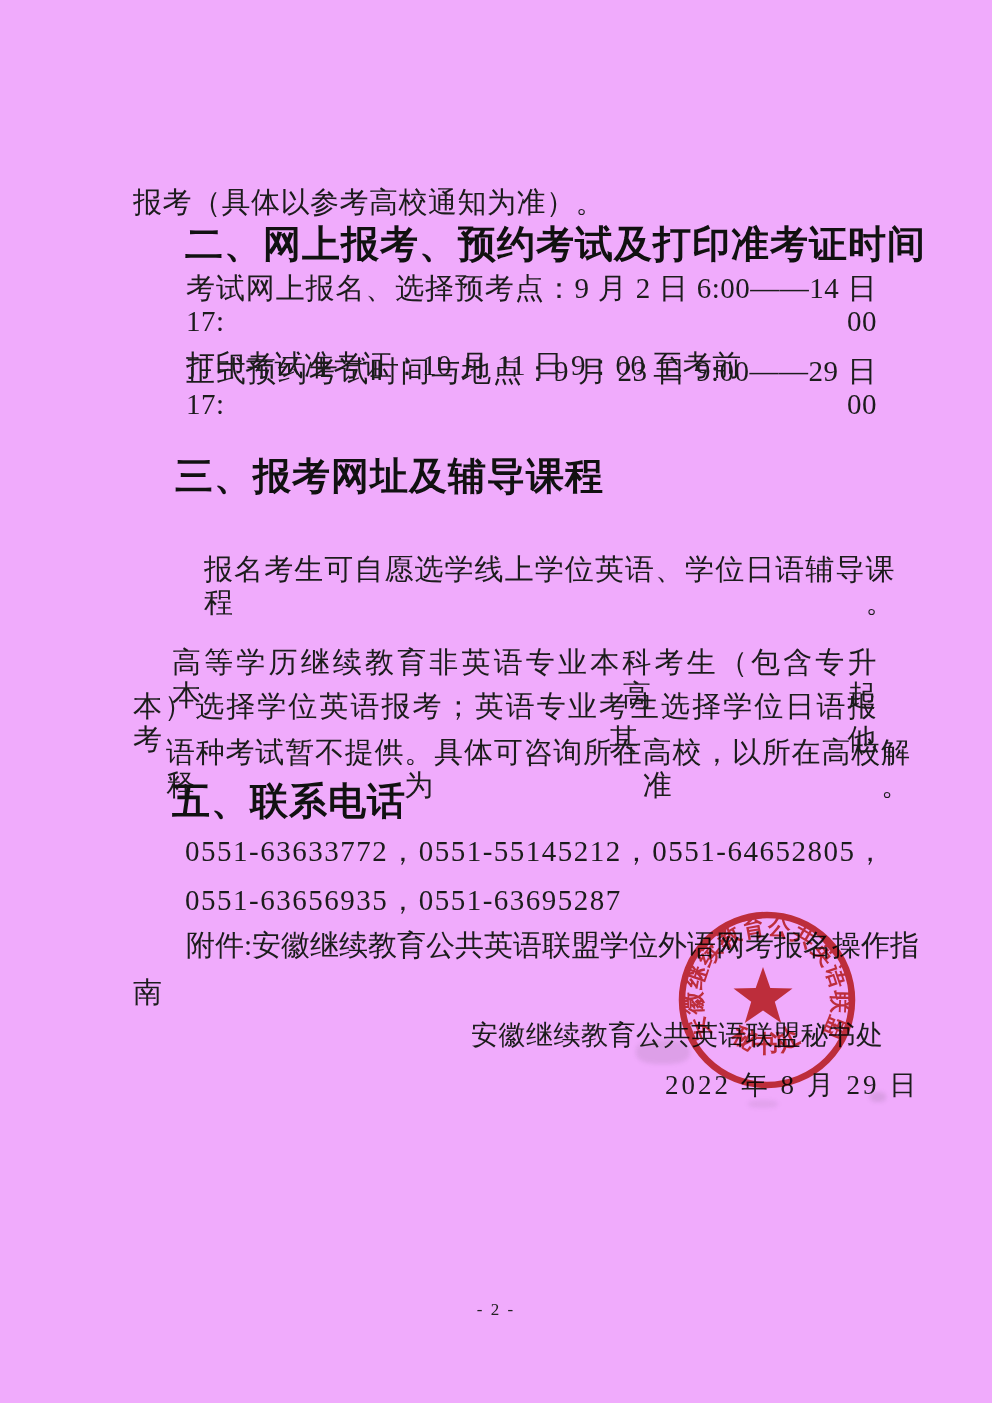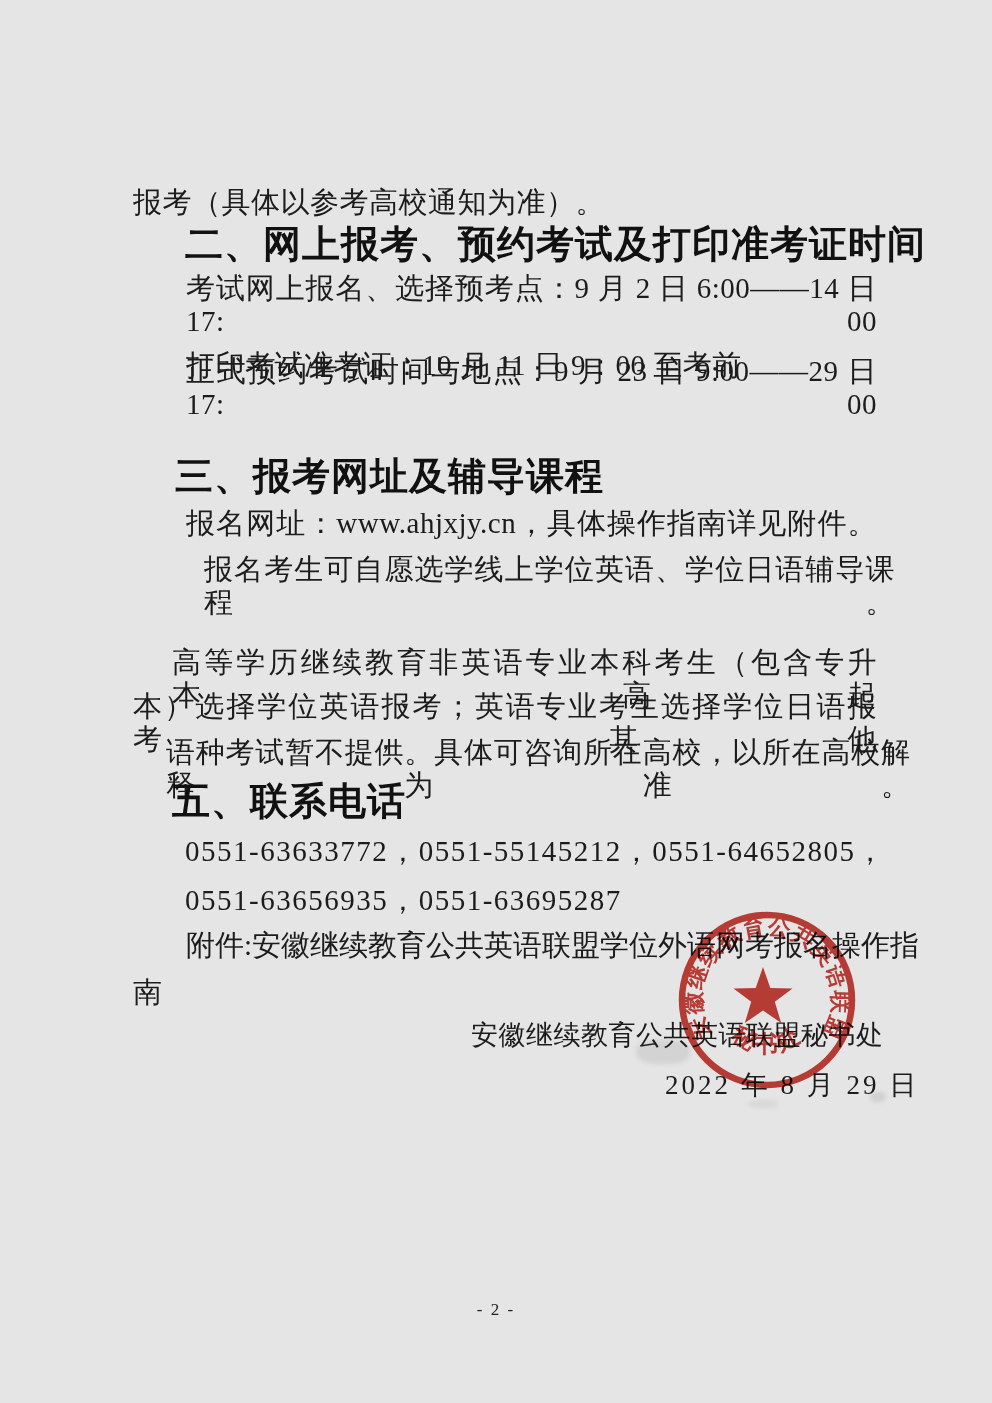--- a/index.html
+++ b/index.html
@@ -1,21 +1,21 @@
 <!DOCTYPE html>
 <html><head>
 <meta charset="utf-8">
 <style>
   html, body { margin: 0; padding: 0; background: #888; }
   .page {
     position: relative;
     width: 992px;
     height: 1403px;
     margin: 0 auto;
-    background: #e5e5e5;
+    background: #f0abfc;
     overflow: hidden;
     font-family: "Liberation Serif", "DejaVu Serif", serif;
     color: #1c1c1c;
   }
   .line {
     position: absolute;
     font-size: 29px;
     line-height: 33px;
     white-space: nowrap;
     letter-spacing: 0.5px;
@@ -96,21 +96,20 @@
 <div class="page">
 
   <div class="line l-intro">报考（具体以参考高校通知为准）。</div>
 
   <div class="line heading l-h2">二、网上报考、预约考试及打印准考证时间</div>
   <div class="line just l-s2a">考试网上报名、选择预考点：9 月 2 日 6:00——14 日 17: 00</div>
   <div class="line just l-s2b">正式预约考试时间与地点：9 月 23 日 9:00——29 日 17: 00</div>
   <div class="line l-s2c">打印考试准考证：10 月 11 日 9：00 至考前</div>
 
   <div class="line heading l-h3">三、报考网址及辅导课程</div>
-  <div class="line just l-s3a">报名网址：www.ahjxjy.cn，具体操作指南详见附件。</div>
   <div class="line just l-s3b">报名考生可自愿选学线上学位英语、学位日语辅导课程。</div>
 
   <div class="line just l-s4a">高等学历继续教育非英语专业本科考生（包含专升本、高起</div>
   <div class="line just l-s4b">本）选择学位英语报考；英语专业考生选择学位日语报考，其他</div>
   <div class="line just l-s4c">语种考试暂不提供。具体可咨询所在高校，以所在高校解释为准。</div>
 
   <div class="line heading l-h5">五、联系电话</div>
   <div class="line nums l-s5a">0551-63633772，0551-55145212，0551-64652805，</div>
   <div class="line nums l-s5b">0551-63656935，0551-63695287</div>
 

